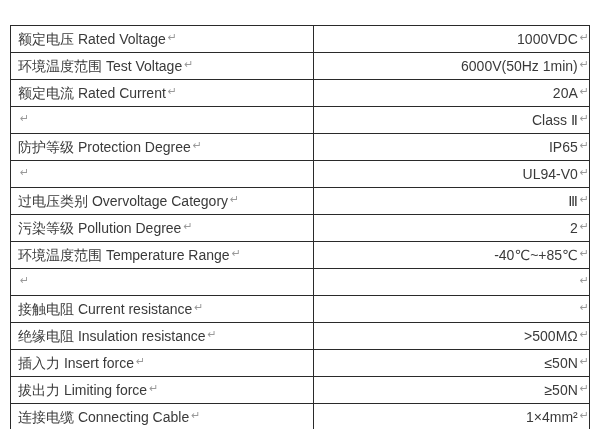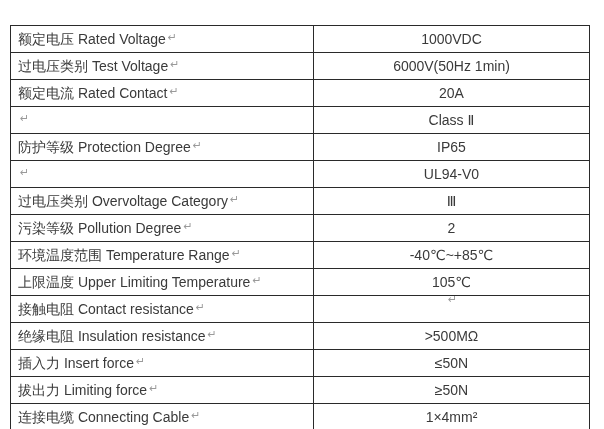--- a/index.html
+++ b/index.html
@@ -35,22 +35,21 @@
     color: #3a3a3a;
     white-space: nowrap;
     overflow: hidden;
   }
   .cell.label {
     border-right: 1px solid #2a2a2a;
     padding-left: 7px;
     justify-content: flex-start;
   }
   .cell.value {
-    justify-content: space-between;
-    flex-direction: column;
+    justify-content: flex-end;
   }
   .cell.last {
     border-bottom: none;
   }
   .mark {
     color: #9a9a9a;
     font-size: 11px;
     margin-left: 2px;
     position: relative;
     top: -2px;
@@ -66,29 +65,29 @@
 <div class="spec-table" id="spec-table">
     <div class="cell label">
       <span class="txt">额定电压  Rated Voltage</span>
       <span class="mark">↵</span>
     </div>
     <div class="cell value">
       <span class="txt">1000VDC</span>
       <span class="mark">↵</span>
     </div>
     <div class="cell label">
-      <span class="txt">过电压类别  Test Voltage</span>
+      <span class="txt">环境温度范围  Test Voltage</span>
       <span class="mark">↵</span>
     </div>
     <div class="cell value">
       <span class="txt">6000V(50Hz 1min)</span>
       <span class="mark">↵</span>
     </div>
     <div class="cell label">
-      <span class="txt">额定电流  Rated Contact</span>
+      <span class="txt">额定电流  Rated Current</span>
       <span class="mark">↵</span>
     </div>
     <div class="cell value">
       <span class="txt">20A</span>
       <span class="mark">↵</span>
     </div>
     <div class="cell label">
       <span class="mark">↵</span>
     </div>
     <div class="cell value">
@@ -128,29 +127,27 @@
     </div>
     <div class="cell label">
       <span class="txt">环境温度范围  Temperature Range</span>
       <span class="mark">↵</span>
     </div>
     <div class="cell value">
       <span class="txt">-40℃~+85℃</span>
       <span class="mark">↵</span>
     </div>
     <div class="cell label">
-      <span class="txt">上限温度  Upper Limiting Temperature</span>
       <span class="mark">↵</span>
     </div>
     <div class="cell value">
-      <span class="txt">105℃</span>
       <span class="mark">↵</span>
     </div>
     <div class="cell label">
-      <span class="txt">接触电阻 Contact resistance</span>
+      <span class="txt">接触电阻 Current resistance</span>
       <span class="mark">↵</span>
     </div>
     <div class="cell value">
       <span class="mark">↵</span>
     </div>
     <div class="cell label">
       <span class="txt">绝缘电阻 Insulation resistance</span>
       <span class="mark">↵</span>
     </div>
     <div class="cell value">

